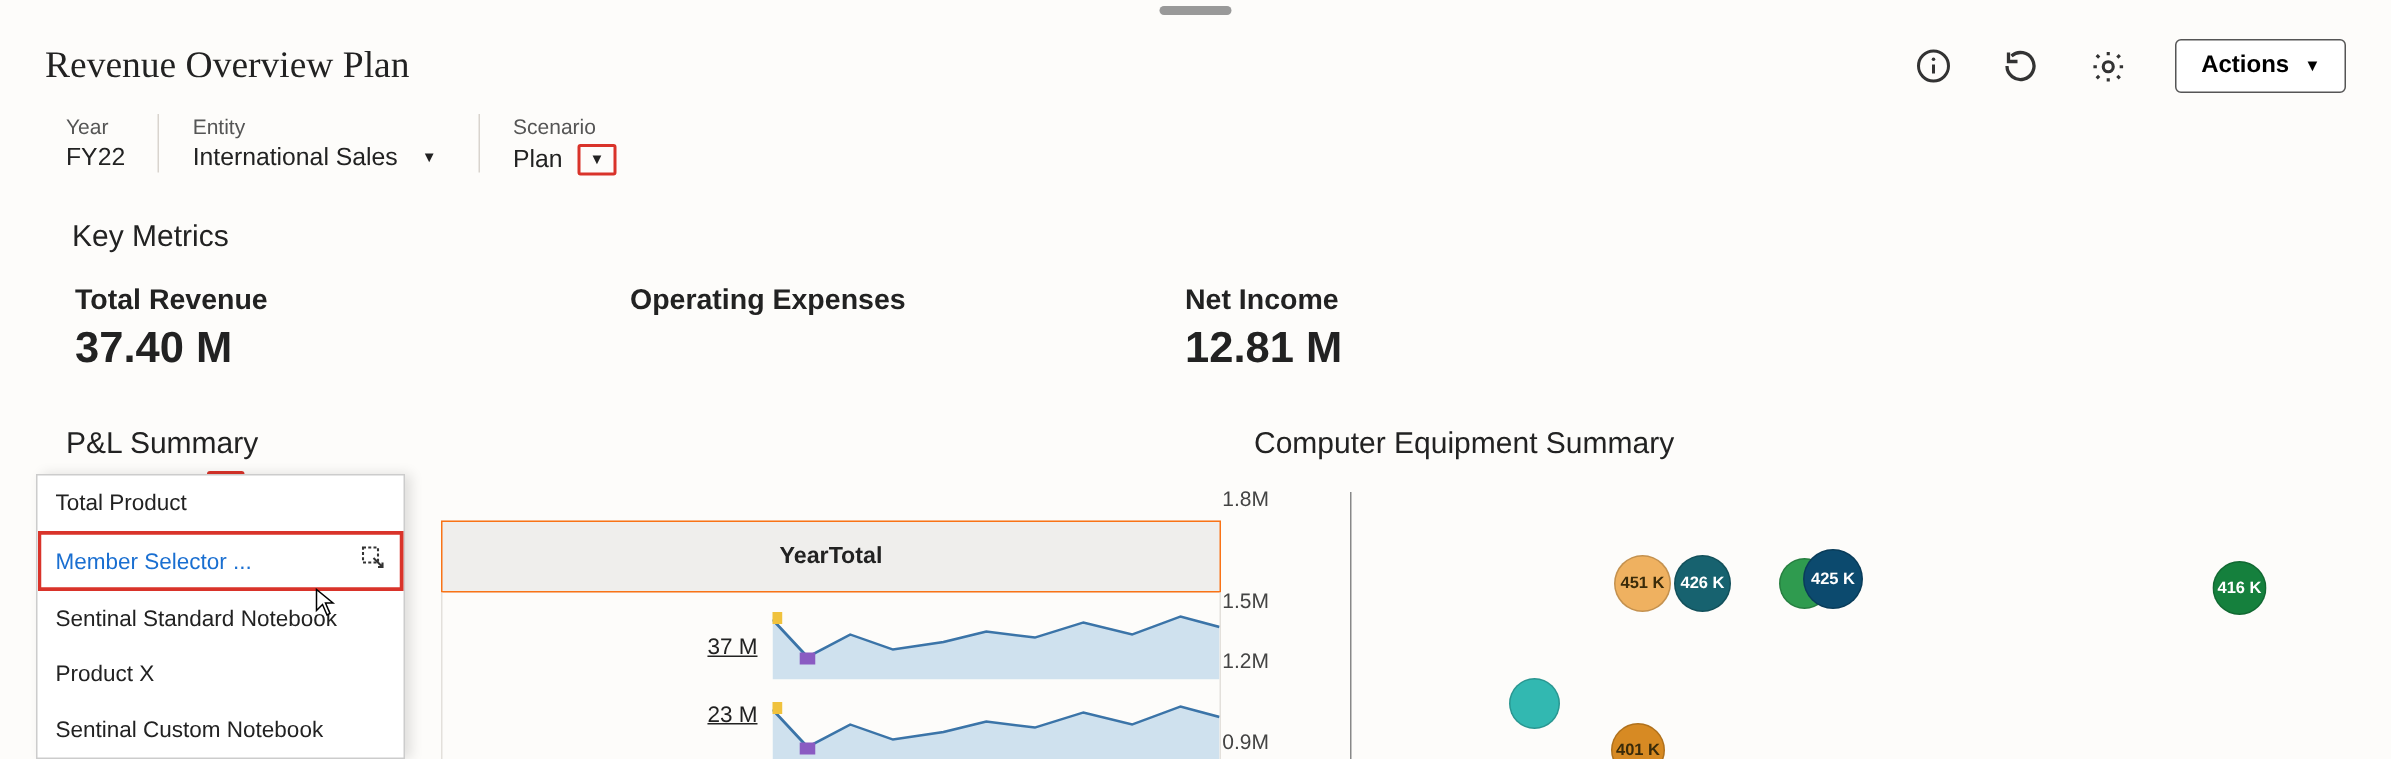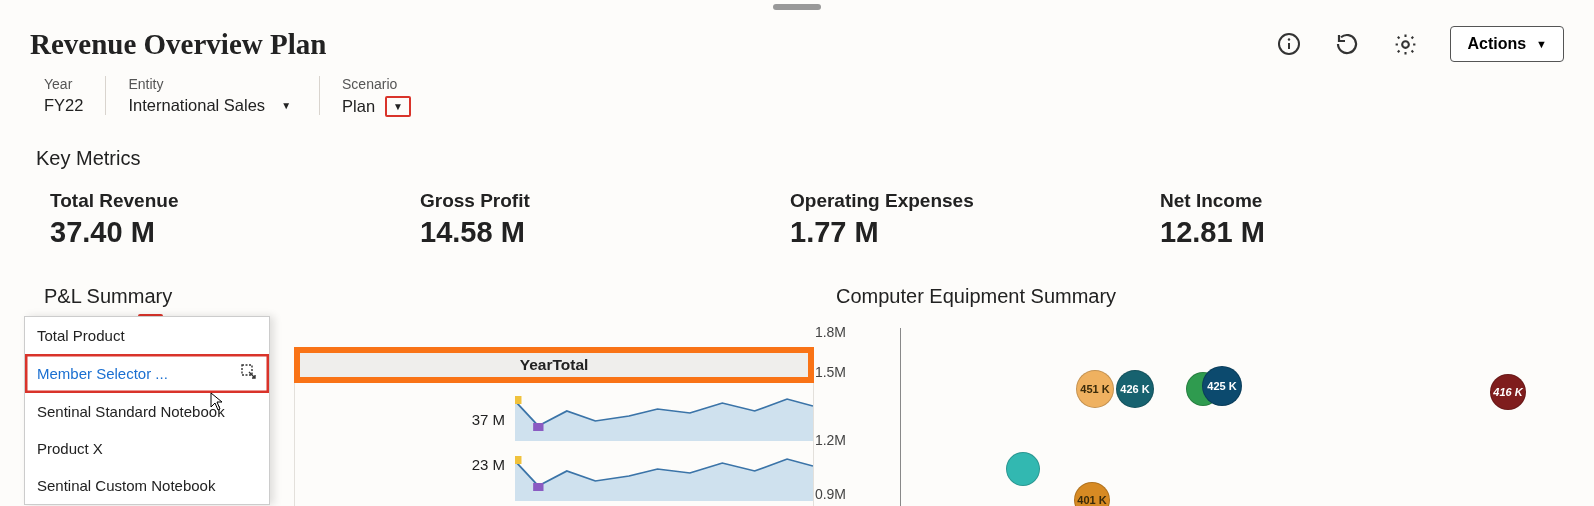--- a/index.html
+++ b/index.html
@@ -24,22 +24,22 @@
   }
   .page {
     padding: 26px 30px 0 30px;
   }
   .header-row {
     display: flex;
     justify-content: space-between;
     align-items: center;
   }
   .title {
-    font-size: 29px;
-    font-weight: 700;
+    font-size: 25px;
+    font-weight: 400;
     color: #222;
     font-family: Georgia, "Times New Roman", serif;
   }
   .header-actions {
     display: flex;
     align-items: center;
     gap: 32px;
   }
   .icon-btn {
     width: 26px; height: 26px;
@@ -91,21 +91,21 @@
     padding: 3px 6px;
   }
   .red-box {
     border: 2.5px solid #d9332a;
     border-radius: 2px;
   }
   .section-title {
     font-size: 20px;
     font-weight: 400;
     margin-top: 30px;
-    margin-left: 6px;
+    margin-left: 18px;
   }
   .metrics-row {
     display: flex;
     margin-top: 20px;
     margin-left: 20px;
     gap: 0;
   }
   .metric {
     width: 370px;
   }
@@ -133,44 +133,44 @@
   .pnl-filter {
     display: flex;
     align-items: center;
     gap: 6px;
     font-size: 15px;
     margin-top: 6px;
   }
   .table-header {
     background: #efeeec;
     margin-top: 12px;
-    height: 36px;
+    height: 48px;
     display: flex;
     align-items: center;
     justify-content: center;
     font-size: 15.5px;
     font-weight: 700;
-    border: 6px solid #f97316;
+    border: 1px solid #f97316;
   }
   .pnl-body {
     display: flex;
     border: 1px solid #e3e0db;
     border-top: none;
     height: 130px;
     position: relative;
   }
   .pnl-values-col {
     width: 460px;
     display: flex;
     flex-direction: column;
     justify-content: flex-start;
     align-items: flex-end;
     padding-right: 10px;
   }
-  .pnl-val { font-size: 15px; margin-top: 28px; }
+  .pnl-val { font-size: 15px; margin-top: 28px; text-decoration: underline; }
   .spark-col {
     flex: 1;
     display: flex;
     flex-direction: column;
     gap: 10px;
     padding-top: 8px;
   }
   .spark {
     height: 50px;
     position: relative;
@@ -301,26 +301,21 @@
     </div>
   </div>
 
   <h2 class="section-title">Key Metrics</h2>
   <div class="metrics-row">
     <div class="metric">
       <div class="metric-label">Total Revenue</div>
       <div class="metric-value">37.40 M</div>
     </div>
     <div class="metric">
-      <div class="metric-label">Gross Profit</div>
-      <div class="metric-value">14.58 M</div>
-    </div>
-    <div class="metric">
       <div class="metric-label">Operating Expenses</div>
-      <div class="metric-value">1.77 M</div>
     </div>
     <div class="metric">
       <div class="metric-label">Net Income</div>
       <div class="metric-value">12.81 M</div>
     </div>
   </div>
 
   <div class="lower">
     <div class="pnl">
       <div class="pnl-title">P&amp;L Summary</div>
@@ -351,31 +346,31 @@
           </div>
         </div>
       </div>
     </div>
 
     <div class="ces">
       <div class="ces-title">Computer Equipment Summary</div>
       <div class="ces-chart">
         <div class="yaxis">
           <div class="ytick" style="top:0;">1.8M</div>
-          <div class="ytick" style="top:40px;">1.5M</div>
+          <div class="ytick" style="top:68px;">1.5M</div>
           <div class="ytick" style="top:108px;">1.2M</div>
           <div class="ytick" style="top:162px;">0.9M</div>
         </div>
         <div class="axis-line"></div>
         <div id="bubble-layer">
             <div class="bubble" style="left: 230px; top: 46px; width: 38px; height: 38px; background: rgb(239, 177, 96); color: rgb(58, 43, 10);">451 K</div>
             <div class="bubble" style="left: 270px; top: 46px; width: 38px; height: 38px; background: rgb(23, 98, 111); color: rgb(255, 255, 255);">426 K</div>
             <div class="bubble" style="left: 340px; top: 48px; width: 34px; height: 34px; background: rgb(47, 155, 79); color: rgb(255, 255, 255);"></div>
             <div class="bubble" style="left: 356px; top: 42px; width: 40px; height: 40px; background: #0c4a6e; color: rgb(255, 255, 255);">425 K</div>
-            <div class="bubble" style="left: 644px; top: 50px; width: 36px; height: 36px; background: #7f1d1d; color: rgb(255, 255, 255); font-style: italic;">416 K</div>
+            <div class="bubble" style="left: 629px; top: 50px; width: 36px; height: 36px; background: #15803d; color: rgb(255, 255, 255);">416 K</div>
             <div class="bubble" style="left: 160px; top: 128px; width: 34px; height: 34px; background: rgb(50, 184, 177); color: rgb(255, 255, 255);"></div>
             <div class="bubble" style="left: 228px; top: 158px; width: 36px; height: 36px; background: rgb(215, 138, 35); color: rgb(58, 43, 10);">401 K</div>
           </div>
       </div>
     </div>
   </div>
 </div>
 
 <div class="dropdown">
   <div class="dd-item">

